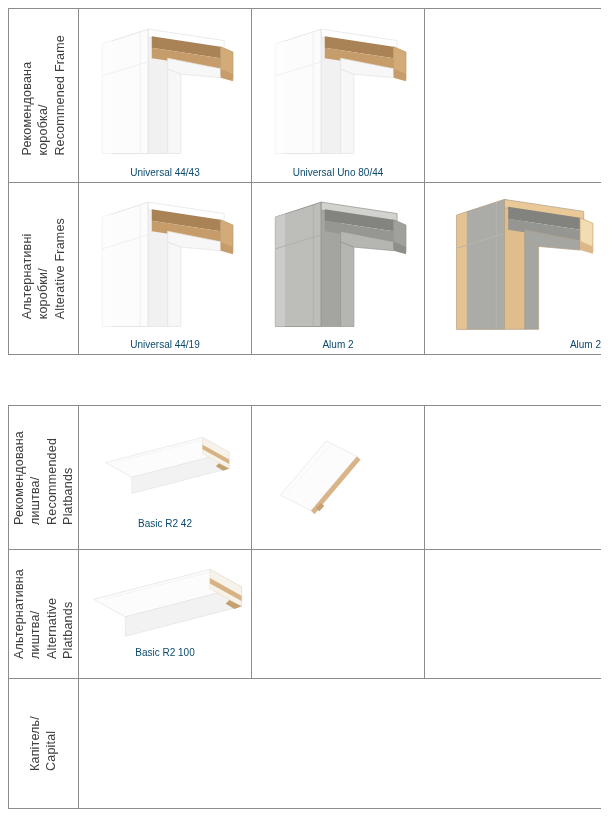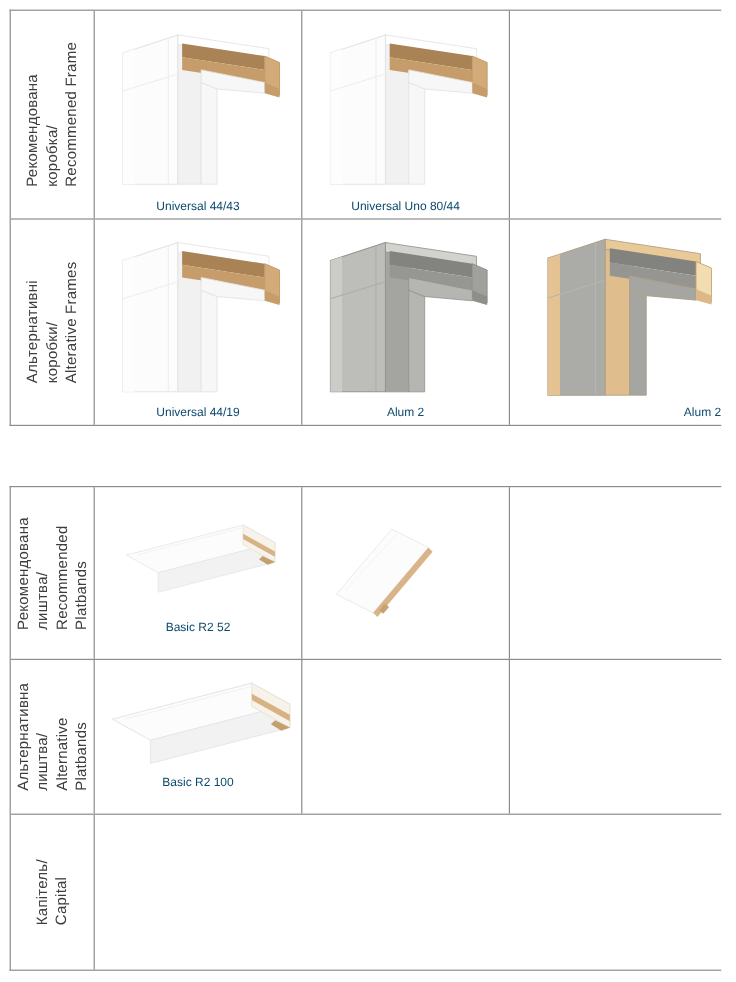--- a/index.html
+++ b/index.html
@@ -159,21 +159,21 @@
 лиштва/
 Recommended
 Platbands</div>
     </div>
     <div class="cell prod-cell">
       <div class="img-wrap">
         <svg width="140" height="74" viewBox="0 0 190 100">
             <use href="#sym-bar"></use>
           </svg>
       </div>
-      <div class="prod-label">Basic R2 52</div>
+      <div class="prod-label">Basic R2 42</div>
     </div>
     <div class="cell prod-cell">
       <div class="img-wrap shift-left">
         <svg width="105" height="92" viewBox="0 0 150 132">
             <use href="#sym-flat"></use>
           </svg>
       </div>
     </div>
     <div class="cell prod-cell last">
       <div class="img-wrap"></div>

